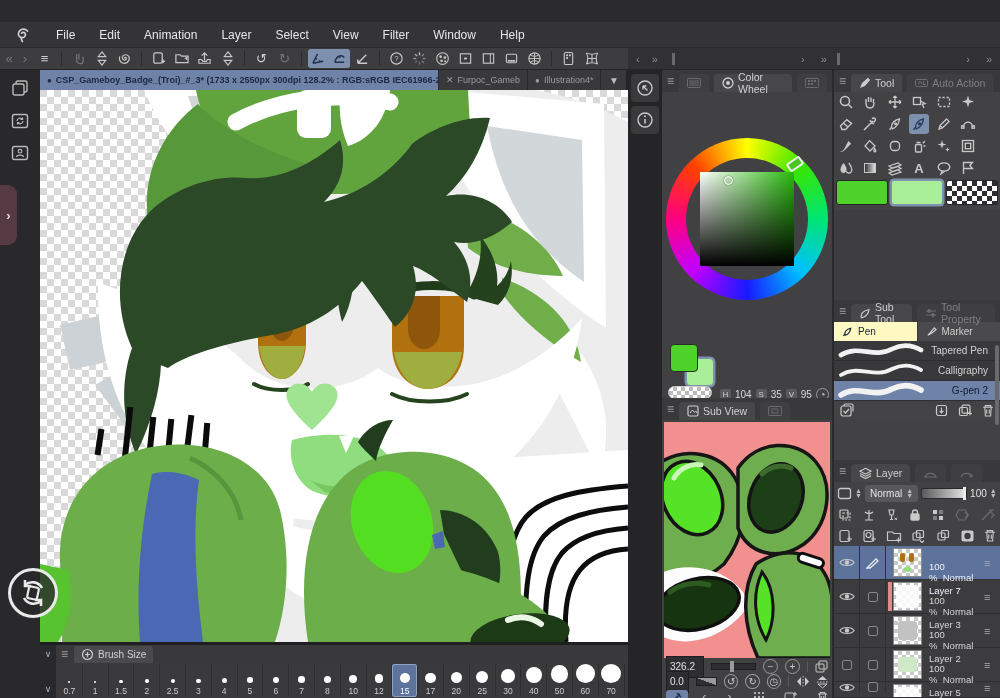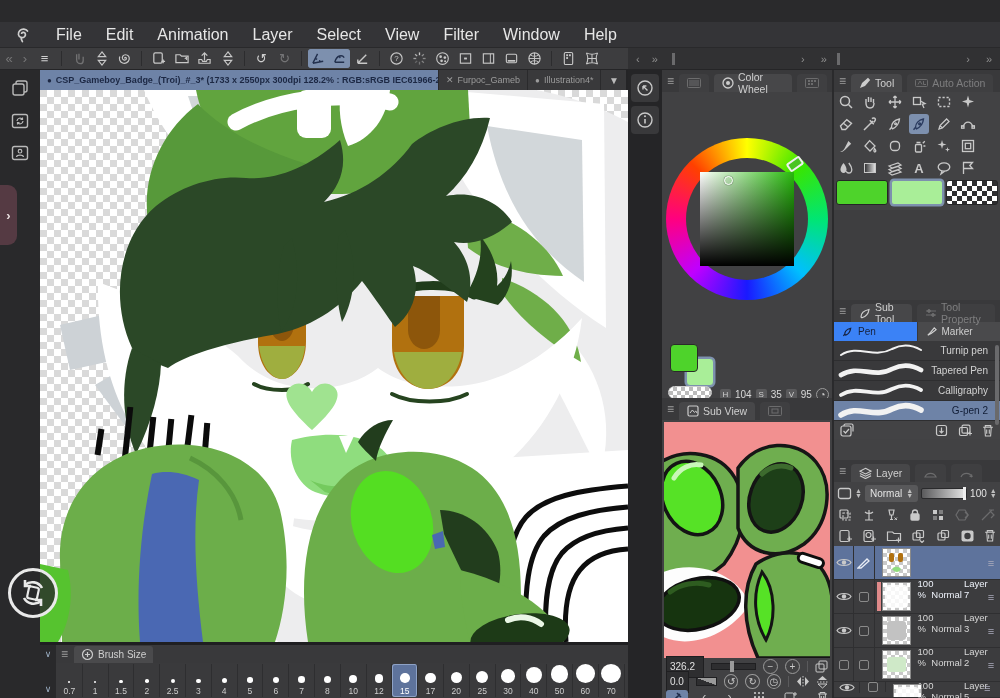--- a/index.html
+++ b/index.html
@@ -5,21 +5,21 @@
   html,body{margin:0;padding:0;background:#1d1d1f;}
   *{box-sizing:border-box;font-family:"Liberation Sans","DejaVu Sans",sans-serif;-webkit-font-smoothing:antialiased;}
   #app{position:relative;width:1000px;height:698px;background:#2a2a2c;overflow:hidden;color:#d6d6d6;}
   .abs{position:absolute;}
   .row{display:flex;align-items:center;}
   .ic{display:inline-flex;align-items:center;justify-content:center;color:#c4c4c4;}
   svg{display:block;}
   
   #statusbar{left:0;top:0;width:1000px;height:22px;background:#2c2c2e;display:flex;align-items:center;justify-content:space-between;padding:0 14px;font-size:12px;font-weight:bold;color:#f0f0f0;}
   
-  #menubar{left:0;top:22px;width:1000px;height:26px;background:#343437;display:flex;align-items:center;gap:24px;padding:0 14px;font-size:16px;color:#e6e6e6;border-bottom:1px solid #29292b;}
+  #menubar{left:0;top:22px;width:1000px;height:26px;background:#343437;display:flex;align-items:center;gap:24px;padding:0 14px;font-size:12px;color:#e6e6e6;border-bottom:1px solid #29292b;}
   .menu-item{cursor:default;}
   
   #toolbar{left:0;top:48px;width:628px;height:22px;background:#3d3d3f;display:flex;align-items:center;gap:2px;padding:0 4px 0 2px;border-bottom:1px solid #252527;}
   .tb{width:21px;height:19px;border-radius:3px;display:inline-flex;align-items:center;justify-content:center;color:#cfcfcf;font-size:13px;}
   .tb.dim{opacity:.38;}
   .tb.sel{background:#7d90ae;color:#22304d;}
   .tbsep{width:1px;height:15px;background:#2c2c2e;margin:0 4px;}
   #strip-top{left:628px;top:48px;width:372px;height:22px;background:#313133;border-bottom:1px solid #252527;display:flex;align-items:center;color:#8e8e8e;font-size:11px;}
   
   #leftrail{left:0;top:70px;width:40px;height:628px;background:#29292b;}
@@ -70,42 +70,42 @@
   #toolcol{left:834px;top:70px;width:166px;height:628px;background:#424244;}
   #toolgrid{position:absolute;left:2px;top:22px;width:164px;}
   .ti{width:20px;height:20px;display:inline-flex;align-items:center;justify-content:center;border-radius:3px;}
   .ti.sel{background:#7d90ae;}
   #toolswatches{position:absolute;left:2px;top:110px;width:164px;height:28px;display:flex;gap:3px;}
   .bigsw{width:52px;height:25px;border-radius:3px;border:1.5px solid #252527;}
   #toolempty{position:absolute;left:0;top:140px;width:166px;height:90px;background:#3e3e40;}
   
   #subtool{position:absolute;left:0;top:230px;width:166px;}
   .grptab{flex:1;display:flex;align-items:center;gap:5px;height:19px;padding:0 8px;font-size:10px;background:#4a4a4c;color:#cfcfcf;}
-  .grptab.on{background:#3b82f6;color:#16213c;}
+  .grptab.on{background:#fef9c3;color:#16213c;}
   .penrow{display:flex;align-items:center;height:20px;background:#39393b;border-bottom:1px solid #2e2e30;padding:0 4px;font-size:10px;color:#d2d2d2;}
   .penrow.on{background:#6e83a7;color:#111d36;}
   .penrow .nm{margin-left:auto;padding-right:8px;white-space:nowrap;}
   #stbar{display:flex;align-items:center;height:18px;background:#434345;padding:0 6px;gap:10px;}
   
   #layerpanel{position:absolute;left:0;top:390px;width:166px;}
   #blendrow{display:flex;align-items:center;gap:3px;height:22px;padding:0 3px;background:#424244;font-size:10px;}
   .stepper{display:inline-flex;flex-direction:column;line-height:5px;font-size:7px;color:#bdbdbd;}
   #normalbox{background:#58585a;border-radius:3px;height:17px;display:inline-flex;align-items:center;padding:0 5px;gap:4px;color:#e3e3e3;}
   #opaslider{width:46px;height:11px;border-radius:2px;background:linear-gradient(to right,rgba(90,90,92,1),rgba(230,230,230,1)),repeating-conic-gradient(#9a9a9a 0 25%,#fff 0 50%) 0 0/7px 7px;background-blend-mode:normal;position:relative;border:1px solid #2a2a2c;}
   #opaslider:before{content:"";position:absolute;right:0;top:-2px;width:3px;height:13px;background:#ededed;}
   .lyricons{display:flex;align-items:center;height:21px;padding:0 4px;justify-content:space-between;background:#424244;}
   .lrow{display:flex;align-items:stretch;height:34px;background:#3c3c3e;border-bottom:1px solid #2f2f31;font-size:9.5px;}
   .lrow.on{background:#5e739c;color:#eef2fa;}
   .lcell{display:flex;align-items:center;justify-content:center;}
   .leye{width:26px;border-right:1px solid #2f2f31;}
   .lchk{width:26px;border-right:1px solid #2f2f31;}
   .lthumbwrap{width:38px;position:relative;}
   .lthumb{width:29px;height:29px;margin:2px 2px 2px 7px;background:repeating-conic-gradient(#c9c9c9 0 25%,#fff 0 50%) 0 0/8px 8px;border:1px solid #8a8a8a;position:relative;overflow:hidden;}
   .lmark{position:absolute;left:2px;top:2px;width:4px;height:29px;background:#e08a8a;}
-  .ltext{flex:1;display:flex;justify-content:center;gap:2px;padding-left:5px;color:inherit;margin-top:32px;}
+  .ltext{flex:1;display:flex;flex-direction:column;justify-content:center;gap:2px;padding-left:5px;color:inherit;margin-top:32px;}
   .lmenu{width:16px;color:#aab;font-size:11px;display:flex;align-items:center;}
   .cbox{width:10px;height:10px;border:1px solid #8a8a8a;border-radius:2px;}
   
   #brushchev{left:40px;top:645px;width:16px;height:53px;background:#29292b;display:flex;flex-direction:column;align-items:center;justify-content:space-between;padding:4px 0;color:#9fb3c8;font-size:9px;}
   #brushpanel{left:56px;top:645px;width:572px;height:53px;background:#3a3a3c;}
   #brushhdr{display:flex;align-items:center;height:18px;gap:6px;padding:0 5px;font-size:10px;color:#cfcfcf;background:#39393b;}
   #brushbtns{display:flex;padding:1px 0 0 1px;}
   .bbtn{width:25.8px;height:33px;border-right:1px solid #2e2e30;display:flex;flex-direction:column;align-items:center;justify-content:flex-end;padding-bottom:1px;font-size:8.5px;color:#cfcfcf;position:relative;}
   .bbtn.on{background:#5e739c;border-radius:3px;box-shadow:inset 0 0 0 1px #8ea2c6;color:#fff;}
   .bdot{background:#fff;border-radius:50%;margin-bottom:3px;}
@@ -832,26 +832,20 @@
               <svg width="11" height="11" viewBox="0 0 12 12" stroke="#cfcfcf" fill="none" stroke-width="1.3">
                 <path d="M2,10 L5,7 L9,2 L11,4 L6,8 Z"></path>
               </svg>
             </span>
           <span>Marker</span>
         </span>
       </div>
       <div id="penlist" style="position:relative;">
           <div class="penrow">
             <svg width="86" height="18" viewBox="0 0 86 18">
-              <path d="M3,13 C20,2 36,17 54,7 C66,1 76,4 83,8" stroke="#f2f2f2" fill="none" stroke-linecap="round" stroke-width="2"></path>
-            </svg>
-            <span class="nm">Turnip pen</span>
-          </div>
-          <div class="penrow">
-            <svg width="86" height="18" viewBox="0 0 86 18">
               <path d="M3,13 C20,2 36,17 54,7 C66,1 76,4 83,8" stroke="#f2f2f2" fill="none" stroke-linecap="round" stroke-width="4.7"></path>
             </svg>
             <span class="nm">Tapered Pen</span>
           </div>
           <div class="penrow">
             <svg width="86" height="18" viewBox="0 0 86 18">
               <path d="M3,13 C20,2 36,17 54,7 C66,1 76,4 83,8" stroke="#f2f2f2" fill="none" stroke-linecap="round" stroke-width="3.8"></path>
             </svg>
             <span class="nm">Calligraphy</span>
           </div>

